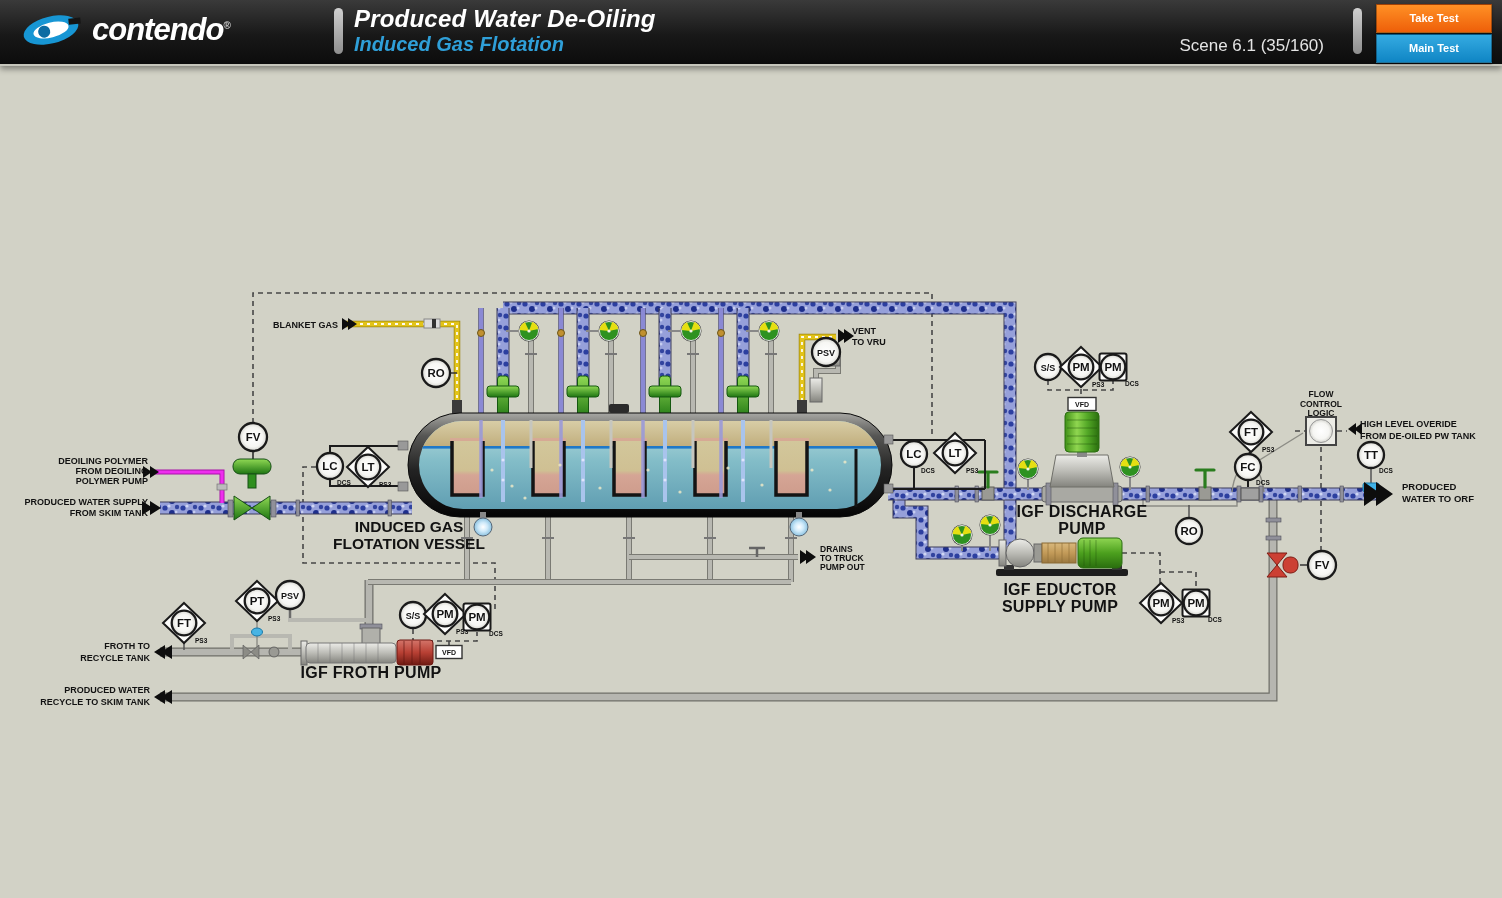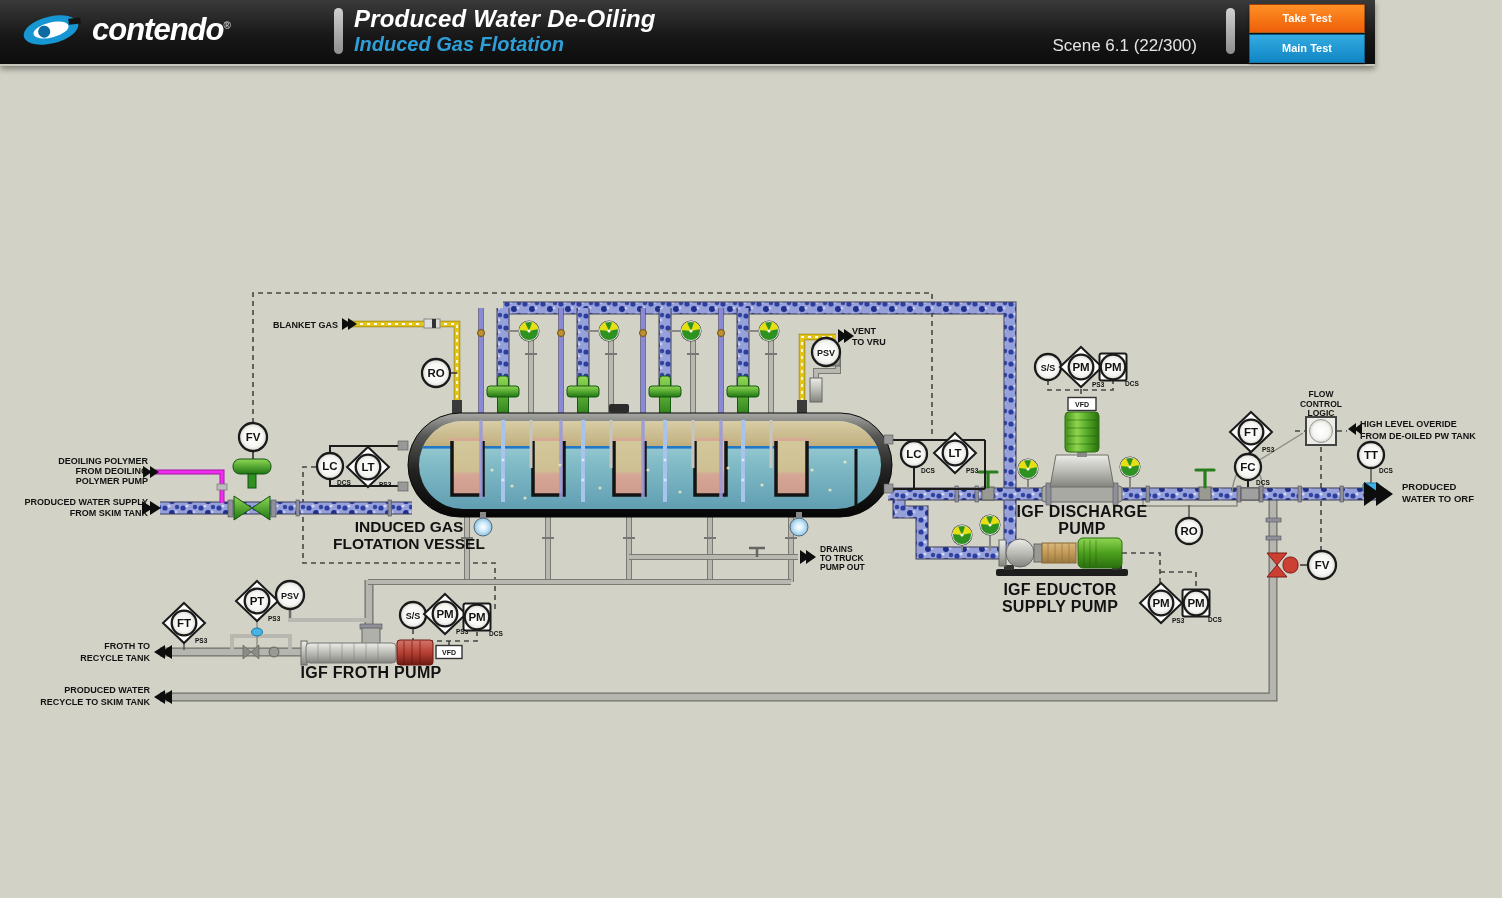--- a/index.html
+++ b/index.html
@@ -26,21 +26,21 @@
   .pvU{stroke:#53527e;stroke-width:5.5;fill:none}
   .pv{stroke:#8a89d4;stroke-width:4;fill:none}
   .pyU{stroke:#9a8410;stroke-width:6.5;fill:none}
   .py{stroke:#e2c319;stroke-width:5;fill:none}
   .pyd{stroke:#ffffff;stroke-width:1.8;stroke-dasharray:3 4;fill:none;opacity:.95}
   .pm1{stroke:#a612a6;stroke-width:5;fill:none}
   .pm2{stroke:#ee2dee;stroke-width:3.2;fill:none}
   .arr{fill:#0d0d0d}
   .flg{fill:#90909a;stroke:#50505a;stroke-width:.6}
   
-  .hdr{position:absolute;left:0;top:0;width:1375px;height:64px;z-index:5;
+  .hdr{position:absolute;left:0;top:0;width:1502px;height:64px;z-index:5;
        background:linear-gradient(#3a3a3a,#181818 55%,#0c0c0c);
        border-bottom:2px solid #c6c6bc;box-shadow:0 3px 6px rgba(0,0,0,.4);}
   .logo{position:absolute;left:18px;top:10px;display:flex;align-items:center;}
   .brand{color:#fff;font-weight:bold;font-style:italic;font-size:31px;letter-spacing:-1px;margin-left:8px;}
   .reg{color:#cfcfcf;font-size:10px;vertical-align:super;font-style:normal;}
   .vb{position:absolute;width:9px;top:8px;height:46px;border-radius:5px;
       background:linear-gradient(#d0d0d0,#8e8e8e);}
   .titles{position:absolute;left:354px;top:5px;font-style:italic;}
   .t1{color:#ffffff;font-size:24px;font-weight:bold;letter-spacing:.2px;}
   .t2{font-size:20px;font-weight:bold;}
@@ -596,19 +596,19 @@
         <rect x="52" y="14" width="12" height="6" fill="#151515" transform="rotate(8 58 17)"></rect>
       </g>
     </svg>
     <span class="brand"><span>contendo</span><span class="reg">®</span></span>
   </div>
   <div class="vb" style="left:334px;"></div>
   <div class="titles">
     <div class="t1">Produced Water De-Oiling</div>
     <div class="t2" style="color: rgb(47, 159, 216);">Induced Gas Flotation</div>
   </div>
-  <div class="scene">Scene 6.1 (22/300)</div>
+  <div class="scene">Scene 6.1 (35/160)</div>
   <div class="vb" style="right:140px;"></div>
   <div class="btn btnTake">Take Test</div>
   <div class="btn btnMain">Main Test</div>
 </div>
 
 </div>
 
 </body></html>

